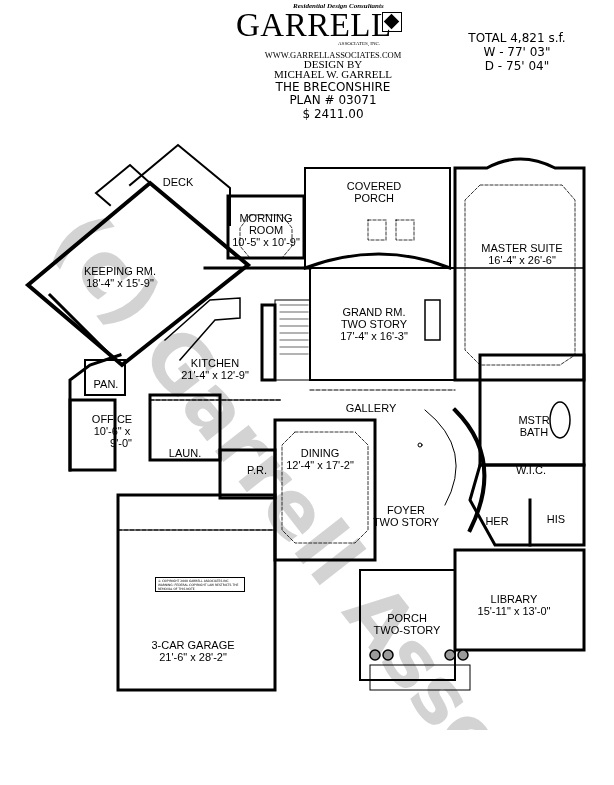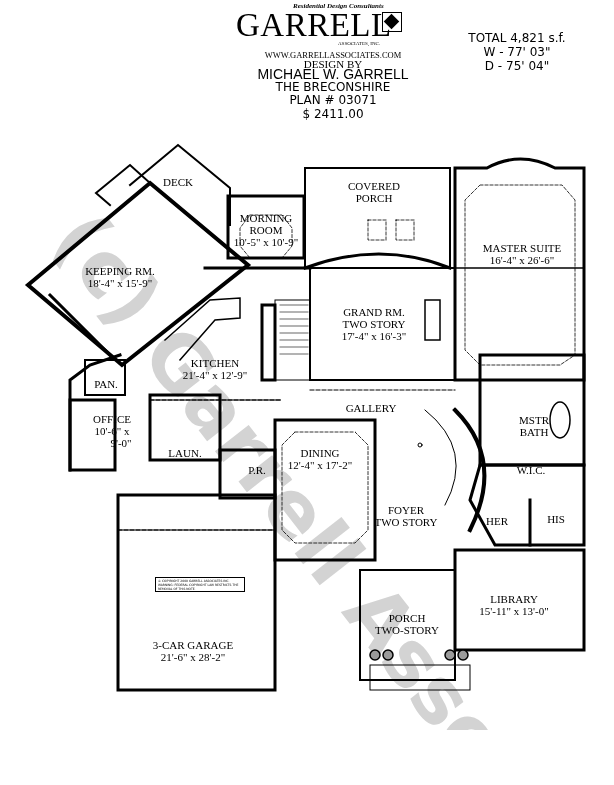--- a/index.html
+++ b/index.html
@@ -5,28 +5,28 @@
   html, body { margin: 0; padding: 0; background: #ffffff; }
   body { width: 614px; height: 785px; position: relative; overflow: hidden; font-family: "DejaVu Sans", sans-serif; color: #000; }
   .header { position: absolute; left: 228px; top: 0; width: 210px; text-align: center; }
   .tagline { font-family: "Liberation Serif", serif; font-style: italic; font-weight: bold; font-size: 7px; position: absolute; left: 65px; top: 2px; white-space: nowrap; }
   .logo { position: absolute; left: 8px; top: 9px; font-family: "Liberation Serif", serif; font-size: 33px; letter-spacing: 0.5px; line-height: 33px; white-space: nowrap; }
   .logo-diamond { position: absolute; left: 154px; top: 12px; width: 20px; height: 20px; border: 1.5px solid #000; box-sizing: border-box; }
   .logo-diamond::after { content: ""; position: absolute; left: 3px; top: 3px; width: 11px; height: 11px; background: #000; transform: rotate(45deg); }
   .assoc { position: absolute; left: 110px; top: 41px; font-family: "Liberation Serif", serif; font-size: 5px; white-space: nowrap; }
   .web { position: absolute; left: 0; width: 210px; top: 50px; font-family: "Liberation Serif", serif; font-size: 8.5px; white-space: nowrap; }
   .designby { position: absolute; left: 0; width: 210px; top: 59px; font-family: "Liberation Serif", serif; font-size: 11px; line-height: 11px; }
-  .designer { position: absolute; left: 0; width: 210px; top: 69px; font-family: Liberation Sans, sans-serif; font-size: 14px; line-height: 11px; }
+  .designer { position: absolute; left: 0; width: 210px; top: 69px; font-family: Liberation Serif, serif; font-size: 11px; line-height: 11px; }
   .plan-name, .plan-no, .price { position: absolute; left: 0; width: 210px; font-family: "DejaVu Sans", sans-serif; font-size: 12px; line-height: 13px; }
   .plan-name { top: 81px; } .plan-no { top: 94px; } .price { top: 108px; }
   .stats { position: absolute; left: 420px; top: 31px; width: 194px; text-align: center; font-family: "DejaVu Sans", sans-serif; font-size: 12px; line-height: 14px; }
   .stats div { white-space: nowrap; }
   .watermark { position: absolute; left: 10px; top: 110px; width: 600px; height: 620px; pointer-events: none; }
   svg.plan { position: absolute; left: 0; top: 0; }
-  .room-label { position: absolute; text-align: center; font-family: Liberation Serif, serif; font-size: 11px; line-height: 12px; white-space: nowrap; transform: translateX(-50%); }
+  .room-label { position: absolute; text-align: center; font-family: Liberation Sans, sans-serif; font-size: 11px; line-height: 12px; white-space: nowrap; transform: translateX(-50%); }
   .room-label .dim { display: block; }
   .copyright { position: absolute; left: 155px; top: 577px; width: 90px; height: 15px; border: 1px solid #000; font-size: 3px; line-height: 4px; padding: 1px 2px; box-sizing: border-box; overflow: hidden; }
 </style>
 </head>
 <body>
 
 <svg class="watermark" viewBox="0 0 600 620" width="600" height="620">
   <text x="0" y="0" transform="translate(40,130) rotate(52)" font-family="DejaVu Sans, sans-serif" font-size="78" font-weight="bold" fill="#d3d3d3">(c) Garrell Associates</text>
 </svg>
 

